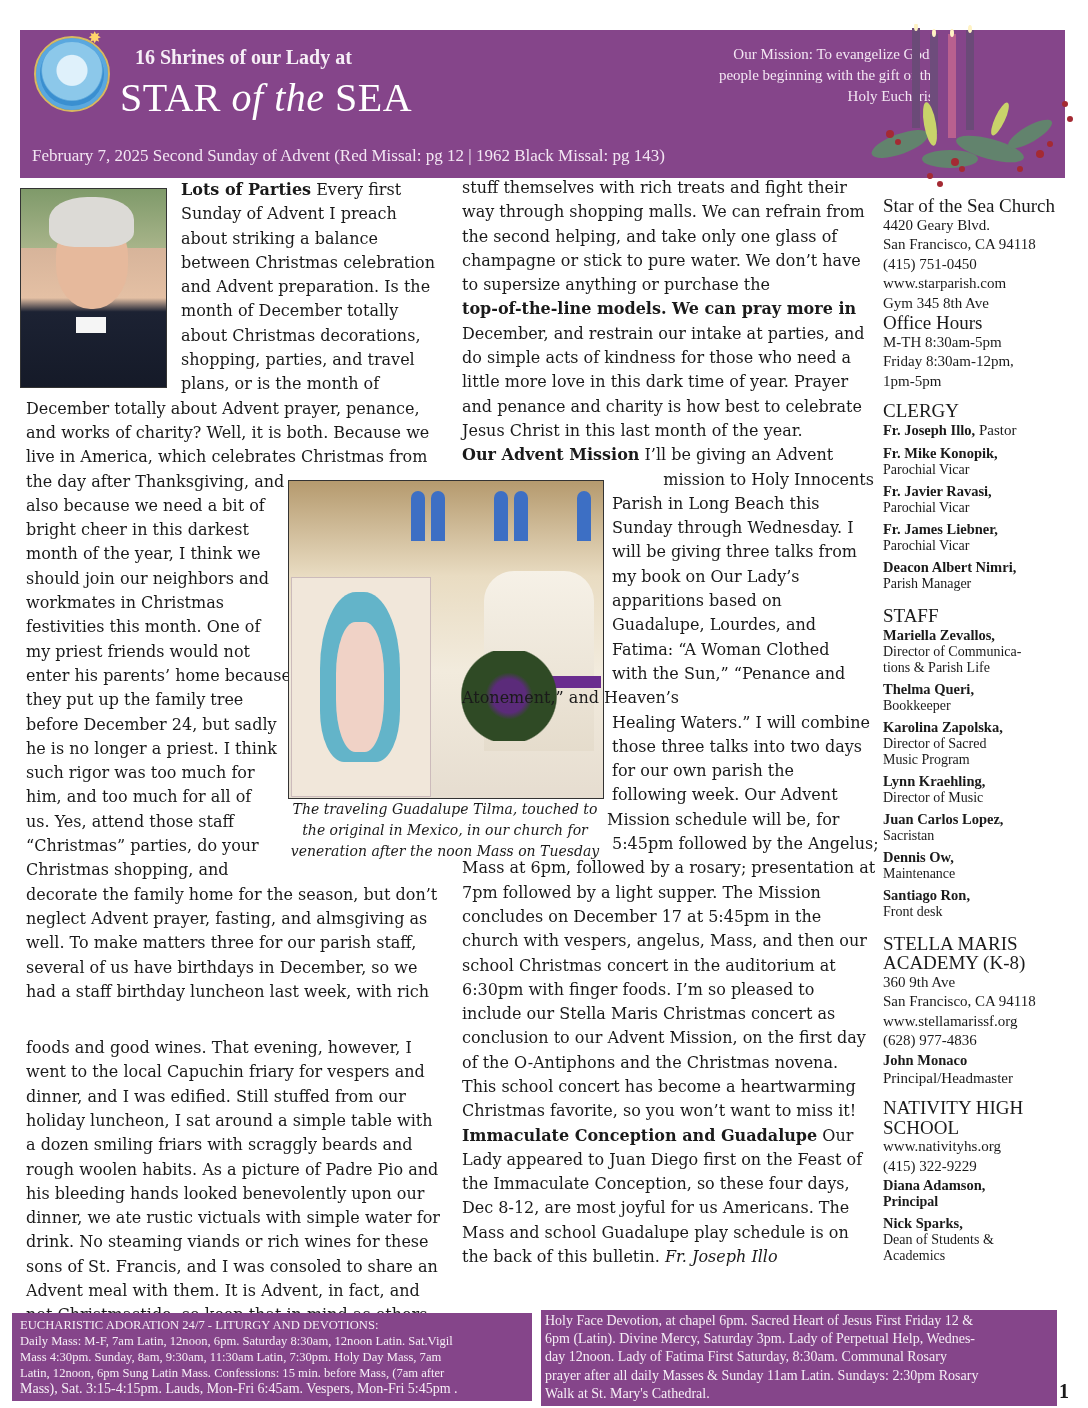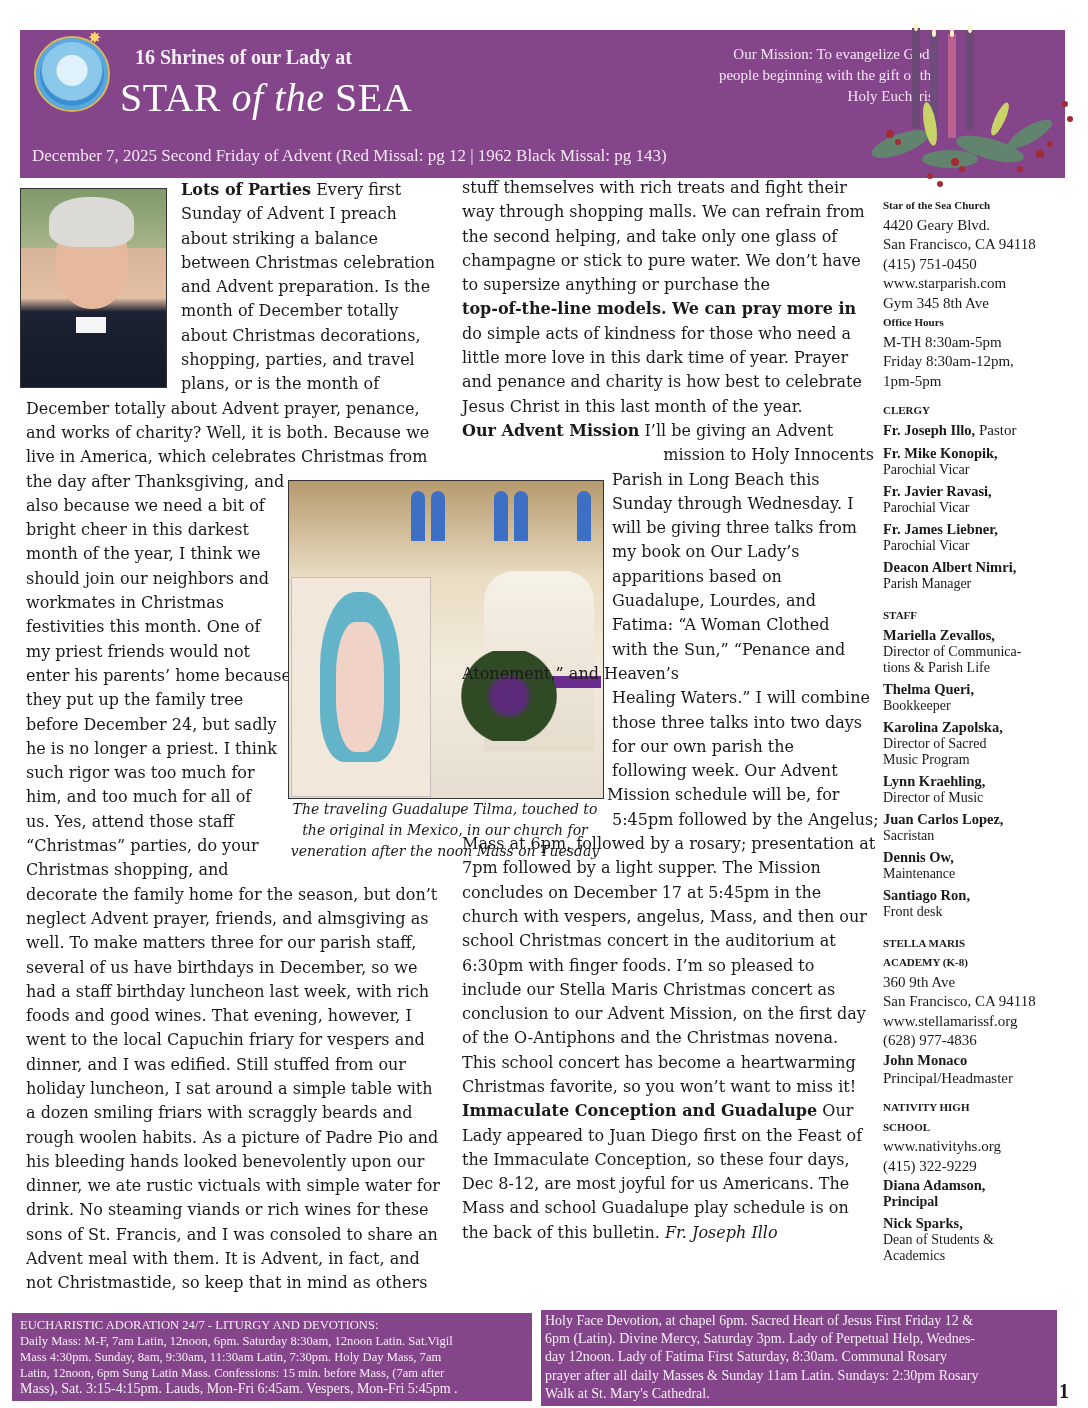--- a/index.html
+++ b/index.html
@@ -46,21 +46,21 @@
   #tilma .robe { position: absolute; left: 44px; top: 44px; width: 48px; height: 130px; background: #f0d2c6; border-radius: 40%; }
   #wreath-stand { position: absolute; left: 170px; top: 170px; width: 100px; height: 90px; background: radial-gradient(circle, #5b2b7a 0 25%, #2f4a25 35% 70%, transparent 72%); }
   #altar { position: absolute; left: 195px; top: 90px; width: 110px; height: 180px; background: linear-gradient(180deg, #f6f1e7, #e5dccc); border-radius: 30px 30px 0 0; }
   #altar-cloth { position: absolute; left: 250px; top: 195px; width: 62px; height: 12px; background: #6a2c8f; }
 
   #caption { position: absolute; left: 285px; top: 799px; width: 320px; text-align: center; font-style: italic;
              font-size: 14px; line-height: 21px; }
 
   
   #sidebar { position: absolute; left: 883px; top: 196px; width: 200px; font-family: "Liberation Serif", serif; font-size: 15px; line-height: 19.5px; }
-  #sidebar .h { font-weight: bold; font-size: 11px; }
+  #sidebar .h { font-weight: normal; font-size: 19px; }
   #sidebar .gap { height: 10px; }
   #sidebar .sm { font-size: 14px; line-height: 16px; }
   #sidebar .name { font-weight: bold; font-size: 14.5px; line-height: 18px; }
   #sidebar .entry { margin-bottom: 4px; }
 
   
   .footer-box { position: absolute; background: #85458a; color: #f6eef6; font-family: "Liberation Serif", serif; }
   #footer-left { left: 12px; top: 1313px; width: 520px; height: 88px; padding: 4px 8px; box-sizing: border-box; font-size: 12.6px; line-height: 16px; }
   #footer-right { left: 541px; top: 1310px; width: 516px; height: 96px; padding: 2px 4px; box-sizing: border-box; font-size: 14px; line-height: 18.2px; }
   #page-number { position: absolute; left: 1059px; top: 1380px; font-weight: bold; font-size: 20px; font-family: "Liberation Serif", serif; }
@@ -71,21 +71,21 @@
 <div id="header">
   <div id="logo"></div>
   <div id="logo-star">✸</div>
   <div id="shrines-line">16 Shrines of our Lady at</div>
   <div id="brand-title"><span>STAR </span><span class="it">of the</span><span> SEA</span></div>
   <div id="mission">
     <div>Our Mission: To evangelize God's</div>
     <div>people beginning with the gift of the</div>
     <div>Holy Eucharist</div>
   </div>
-  <div id="dateline">December 7, 2025  Second Friday of Advent (Red Missal: pg 12 | 1962 Black Missal: pg  143)</div>
+  <div id="dateline">February 7, 2025  Second Sunday of Advent (Red Missal: pg 12 | 1962 Black Missal: pg  143)</div>
 </div>
 
 <svg id="wreath" viewBox="0 0 210 170">
   <rect x="42" y="4" width="8" height="100" fill="#6b4a78"></rect>
   <rect x="60" y="10" width="8" height="100" fill="#6e4c7c"></rect>
   <rect x="78" y="10" width="8" height="104" fill="#b9608f"></rect>
   <rect x="96" y="6" width="8" height="100" fill="#6b4a78"></rect>
   <ellipse cx="46" cy="3" rx="2" ry="4" fill="#fff3c4"></ellipse>
   <ellipse cx="64" cy="9" rx="2" ry="4" fill="#fff3c4"></ellipse>
   <ellipse cx="82" cy="9" rx="2" ry="4" fill="#fff3c4"></ellipse>
@@ -145,25 +145,25 @@
     <div class="line" style="padding-left: 0px;"><span>enter his parents’ home because</span></div>
     <div class="line" style="padding-left: 0px;"><span>they put up the family tree</span></div>
     <div class="line" style="padding-left: 0px;"><span>before December 24, but sadly</span></div>
     <div class="line" style="padding-left: 0px;"><span>he is no longer a priest. I think</span></div>
     <div class="line" style="padding-left: 0px;"><span>such rigor was too much for</span></div>
     <div class="line" style="padding-left: 0px;"><span>him, and too much for all of</span></div>
     <div class="line" style="padding-left: 0px;"><span>us. Yes, attend those staff</span></div>
     <div class="line" style="padding-left: 0px;"><span>“Christmas” parties, do your</span></div>
     <div class="line" style="padding-left: 0px;"><span>Christmas shopping, and</span></div>
     <div class="line" style="padding-left: 0px;"><span>decorate the family home for the season, but don’t</span></div>
-    <div class="line" style="padding-left: 0px;"><span>neglect Advent prayer, friends, and almsgiving as</span></div>
+    <div class="line" style="padding-left: 0px;"><span>neglect Advent prayer, fasting, and almsgiving as</span></div>
     <div class="line" style="padding-left: 0px;"><span>well. To make matters three for our parish staff,</span></div>
     <div class="line" style="padding-left: 0px;"><span>several of us have birthdays in December, so we</span></div>
     <div class="line" style="padding-left: 0px;"><span>had a staff birthday luncheon last week, with rich</span></div>
-    <div class="line" style="padding-left: 0px;"><span>foods and good wines. That evening, however, I</span></div>
+    <div class="line" style="padding-left: 0px; margin-top: 32px;"><span>foods and good wines. That evening, however, I</span></div>
     <div class="line" style="padding-left: 0px;"><span>went to the local Capuchin friary for vespers and</span></div>
     <div class="line" style="padding-left: 0px;"><span>dinner, and I was edified. Still stuffed from our</span></div>
     <div class="line" style="padding-left: 0px;"><span>holiday luncheon, I sat around a simple table with</span></div>
     <div class="line" style="padding-left: 0px;"><span>a dozen smiling friars with scraggly beards and</span></div>
     <div class="line" style="padding-left: 0px;"><span>rough woolen habits. As a picture of Padre Pio and</span></div>
     <div class="line" style="padding-left: 0px;"><span>his bleeding hands looked benevolently upon our</span></div>
     <div class="line" style="padding-left: 0px;"><span>dinner, we ate rustic victuals with simple water for</span></div>
     <div class="line" style="padding-left: 0px;"><span>drink. No steaming viands or rich wines for these</span></div>
     <div class="line" style="padding-left: 0px;"><span>sons of St. Francis, and I was consoled to share an</span></div>
     <div class="line" style="padding-left: 0px;"><span>Advent meal with them. It is Advent, in fact, and</span></div>
@@ -190,20 +190,21 @@
   <div>veneration after the noon Mass on Tuesday</div>
 </div>
 
 <div id="col2" class="col p">
     <div class="line" style="padding-left: 0px;"><span>stuff themselves with rich treats and fight their</span></div>
     <div class="line" style="padding-left: 0px;"><span>way through shopping malls. We can refrain from</span></div>
     <div class="line" style="padding-left: 0px;"><span>the second helping, and take only one glass of</span></div>
     <div class="line" style="padding-left: 0px;"><span>champagne or stick to pure water. We don’t have</span></div>
     <div class="line" style="padding-left: 0px;"><span>to supersize anything or purchase the</span></div>
     <div class="line" style="padding-left: 0px; font-weight: bold;"><span>top-of-the-line models. We can pray more in</span></div>
+    <div class="line" style="padding-left: 0px;"><span>December, and restrain our intake at parties, and</span></div>
     <div class="line" style="padding-left: 0px;"><span>do simple acts of kindness for those who need a</span></div>
     <div class="line" style="padding-left: 0px;"><span>little more love in this dark time of year. Prayer</span></div>
     <div class="line" style="padding-left: 0px;"><span>and penance and charity is how best to celebrate</span></div>
     <div class="line" style="padding-left: 0px;"><span>Jesus Christ in this last month of the year.</span></div>
     <div class="line" style="padding-left: 0px;"><span class="b">Our Advent Mission</span><span> I’ll be giving an Advent</span></div>
     <div class="line" style="padding-left: 150px; text-align: right;"><span>mission to Holy Innocents</span></div>
     <div class="line" style="padding-left: 150px;"><span>Parish in Long Beach this</span></div>
     <div class="line" style="padding-left: 150px;"><span>Sunday through Wednesday. I</span></div>
     <div class="line" style="padding-left: 150px;"><span>will be giving three talks from</span></div>
     <div class="line" style="padding-left: 150px;"><span>my book on Our Lady’s</span></div>

